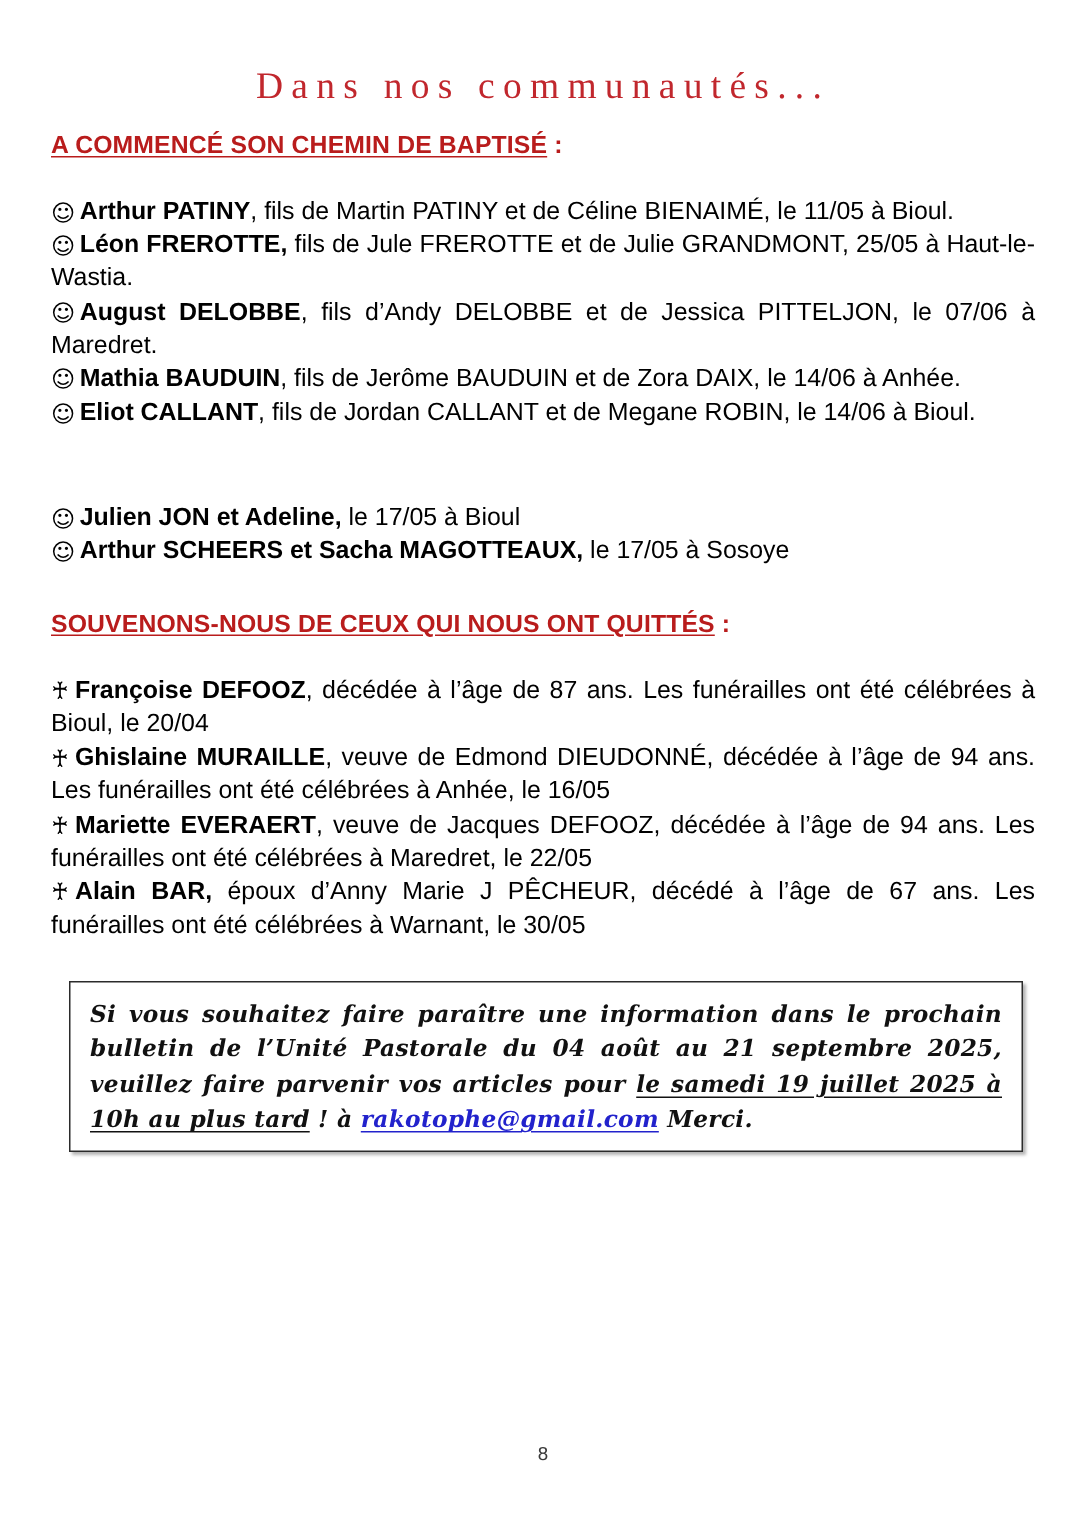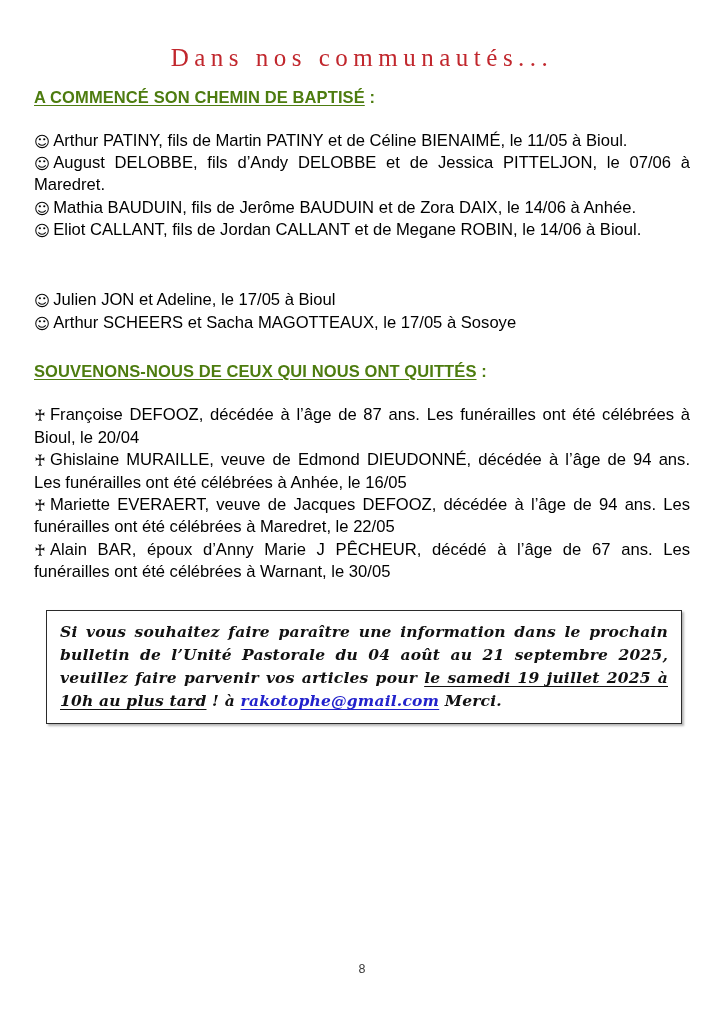--- a/index.html
+++ b/index.html
@@ -30,21 +30,21 @@
     font-size: 25px;
     letter-spacing: 5.5px;
     font-weight: 400;
     padding-top: 44px;
     margin: 0 0 14px 0;
     line-height: 1.1;
     white-space: nowrap;
   }
   
   .section-head {
-    color: #4d7c0f;
+    color: #b91c1c;
     font-weight: bold;
     font-size: 16.5px;
     margin: 0;
     line-height: 1.35;
     letter-spacing: 0.1px;
   }
   .section-head .u {
     text-decoration: underline;
     text-underline-offset: 2px;
   }
@@ -75,21 +75,21 @@
   }
   .entry .cross {
     font-family: "DejaVu Sans", sans-serif;
     font-size: 16px;
     font-weight: bold;
     display: inline-block;
     margin-right: 4px;
     vertical-align: -1px;
   }
   .entry .nm {
-    font-weight: normal;
+    font-weight: bold;
   }
   .spacer-md { height: 22px; }
   .spacer-lg { height: 26px; }
 
   
   .notice-wrap {
     margin: 0 8px 0 12px;
     position: relative;
   }
   .notice-box {
@@ -135,20 +135,21 @@
 <div class="page">
 
   <h1 class="doc-title">Dans nos communautés...</h1>
 
   <div class="section-head"><span class="u">A COMMENCÉ SON CHEMIN DE BAPTISÉ</span><span class="colon"> :</span></div>
 
   <div class="spacer-md"></div>
 
   <div class="entries">
     <p class="entry"><span class="bullet">☺</span><span class="nm">Arthur PATINY</span><span>, fils de Martin PATINY et de Céline BIENAIMÉ, le 11/05 à Bioul.</span></p>
+    <p class="entry"><span class="bullet">☺</span><span class="nm">Léon FREROTTE,</span><span> fils de Jule FREROTTE et de Julie GRANDMONT, 25/05 à Haut-le-Wastia.</span></p>
     <p class="entry"><span class="bullet">☺</span><span class="nm">August DELOBBE</span><span>, fils d’Andy DELOBBE et de Jessica PITTELJON, le 07/06 à Maredret.</span></p>
     <p class="entry"><span class="bullet">☺</span><span class="nm">Mathia BAUDUIN</span><span>, fils de Jerôme BAUDUIN et de Zora DAIX, le 14/06 à Anhée.</span></p>
     <p class="entry"><span class="bullet">☺</span><span class="nm">Eliot CALLANT</span><span>, fils de Jordan CALLANT et de Megane ROBIN, le 14/06 à Bioul.</span></p>
   </div>
 
   <div class="spacer-lg"></div>
 
 
   <div class="spacer-md"></div>
 

